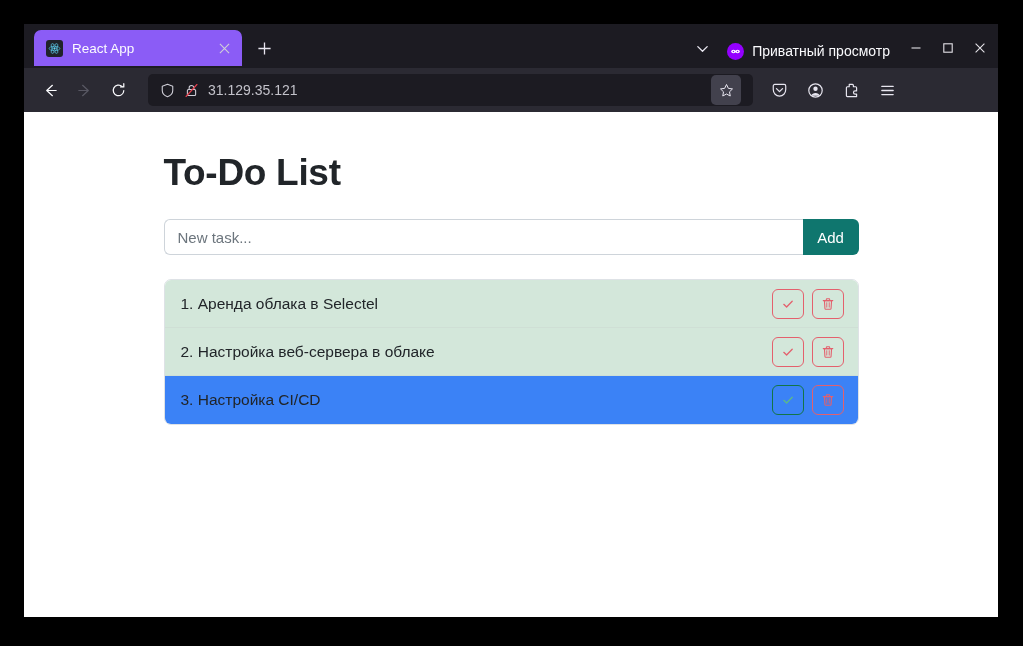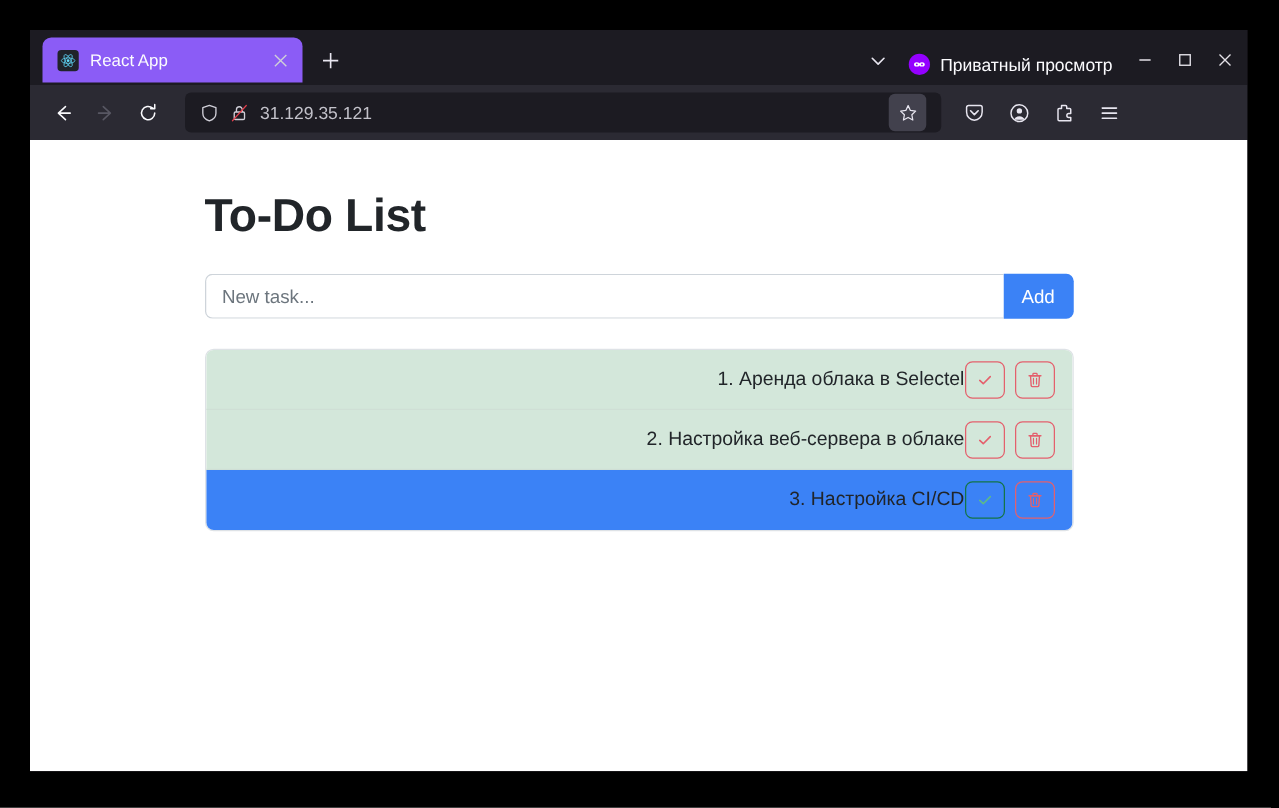--- a/index.html
+++ b/index.html
@@ -92,21 +92,20 @@
 
   .list-all-tabs {
     width: 30px; height: 30px;
     margin-bottom: 5px;
     display: flex; align-items: center; justify-content: center;
     flex: 0 0 auto;
   }
 
   #private-badge {
     display: flex;
-    align-items: center;
     gap: 8px;
     margin: 16px 10px 8px 10px;
     flex: 0 0 auto;
   }
   #private-badge .pb-label {
     color: #fbfbfe;
     font-size: 14px;
     white-space: nowrap;
   }
   .pb-icon {
@@ -228,21 +227,21 @@
     font-size: 15px;
     color: #212529;
     padding: 0 13px;
     outline: none;
   }
   #task-input::placeholder { color: #6c757d; }
 
   #add-button {
     flex: 0 0 auto;
     width: 56px;
-    background: #3b82f6;
+    background: #0f766e;
     color: #ffffff;
     border: none;
     border-radius: 0 6px 6px 0;
     font-family: "Liberation Sans", sans-serif;
     font-size: 15px;
     cursor: pointer;
   }
 
   #task-list {
     border: 1px solid #dee2e6;
@@ -250,21 +249,20 @@
     overflow: hidden;
     background: #fff;
   }
 
   .task-row {
     height: 48px;
     display: flex;
     align-items: center;
     padding: 0 14px 0 16px;
     border-bottom: 1px solid #cfdfd5;
-    text-align: right;
   }
   .task-row:last-child { border-bottom: none; }
 
   .task-row.done { background: #d3e7da; }
   .task-row.pending { background: #3b82f6; }
 
   .task-text {
     flex: 1 1 auto;
     font-size: 15.5px;
     color: #212529;

